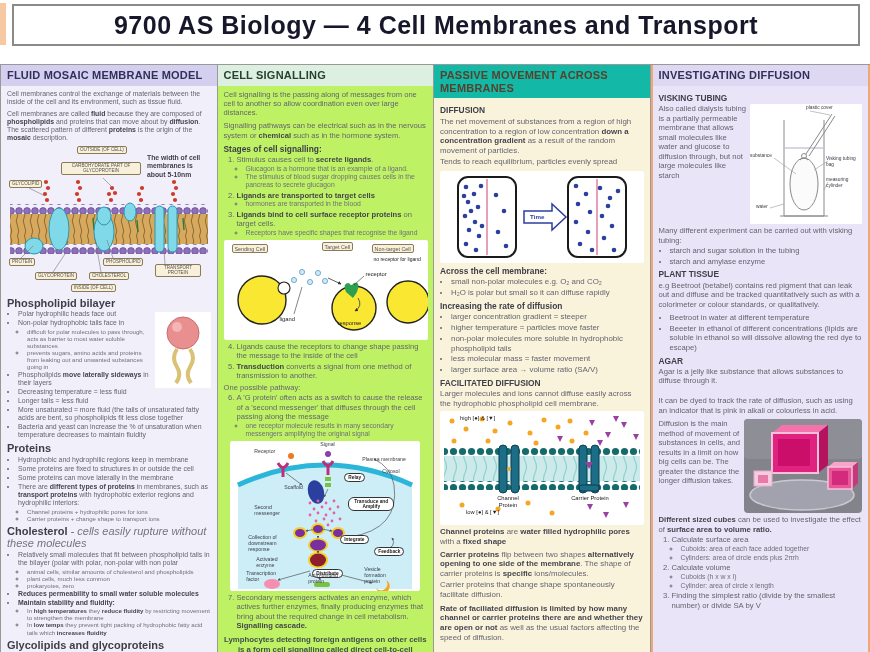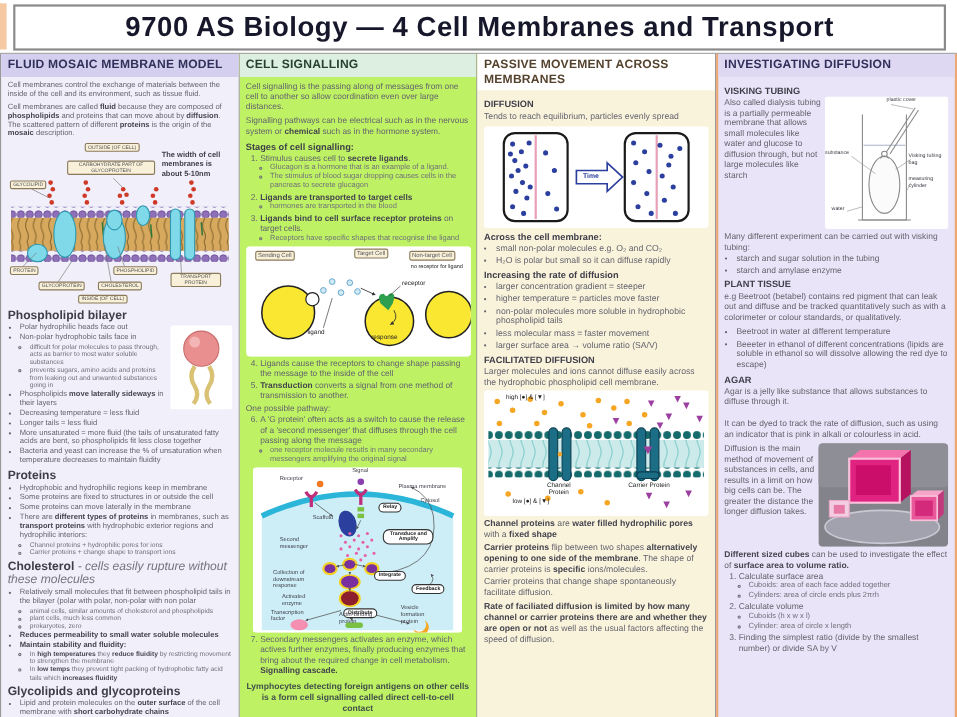--- a/index.html
+++ b/index.html
@@ -1,31 +1,31 @@
 <!DOCTYPE html>
 <html><head>
 <meta charset="utf-8">
 <style>
 *{box-sizing:border-box;margin:0;padding:0}
 html,body{width:870px;height:652px;background:#fff;font-family:"Liberation Sans","DejaVu Sans",sans-serif;overflow:hidden}
-.title-row{position:relative;height:48px;padding:4px 10px 0 12px}
+.title-row{position:relative;height:64px;padding:4px 10px 0 12px}
 .edge-strip{position:absolute;left:0;top:3px;width:6px;height:42px;background:#f6c9a2}
 .title-box{border:2px solid #8a8a8a;height:42px;display:flex;align-items:center;justify-content:center;background:#fff}
 .title-box h1{font-size:25px;color:#17172b;letter-spacing:.5px;font-weight:bold}
 .columns{display:flex;height:604px;border-top:1px solid #999}
 .col{flex:1 1 0;display:flex;flex-direction:column;border-right:1px solid #999;overflow:hidden}
 .col:first-child{border-left:1px solid #999}
 .col1{background:#f1effa}
 .col2{background:#bef264}
 .col3{background:#faf3dc}
 .col4{background:#e9e4f7;border-left:2px solid #eda875;border-right:2px solid #eda875}
 .band{font-weight:bold;font-size:11px;letter-spacing:.2px;padding:4px 6px;line-height:1.15}
 .col1 .band{background:#d4cfee;color:#30305a}
 .col2 .band{background:#dcefe0;color:#27402f}
-.col3 .band{background:#ffffff;color:#55432e}
+.col3 .band{background:#14b8a6;color:#55432e}
 .col4 .band{background:#dfd8f3;color:#30305a}
 .body{padding:4px 6px;flex:1;overflow:hidden;color:#64646e}
 .col1 .body{font-size:6.9px;line-height:1.16}
 .col2 .body{font-size:7.6px;line-height:1.22}
 .col3 .body{font-size:7.9px;line-height:1.24}
 .col4 .body{font-size:7.7px;line-height:1.24}
 .body p{margin:0 0 4px}
 b{color:#45454f}
 .subhead{font-weight:bold;color:#3e3e49;margin:3px 0 1px;clear:both}
 .col1 .subhead{font-size:11px}
@@ -352,20 +352,21 @@
           <li>Secondary messengers activates an enzyme, which actives further enzymes, finally producing enzymes that bring about the required change in cell metabolism.  <b>Signalling cascade.</b></li>
         </ol>
       <div class="footnote">Lymphocytes detecting foreign antigens on other cells is a form cell signalling called direct cell-to-cell contact</div>
     </div>
   </section>
 
   <section class="col col3">
     <div class="band">PASSIVE MOVEMENT ACROSS MEMBRANES</div>
     <div class="body">
       <div class="subhead">DIFFUSION</div>
+      <p style="margin-bottom:1px">The net movement of substances from a region of high concentration to a region of low concentration <b>down a concentration gradient</b> as a result of the random movement of particles.</p>
       <p>Tends to reach equilibrium, particles evenly spread</p>
 
       <div class="diagram whitebox" style="width:204px;height:92px">
         <svg width="204" height="92" viewBox="0 0 204 92">
           <rect width="204" height="92" fill="#fff" rx="3"></rect>
           <rect x="18" y="6" width="58" height="80" rx="10" fill="#fff" stroke="#1a1a1a" stroke-width="2"></rect>
           <line x1="47" y1="8" x2="47" y2="84" stroke="#e8a0b8" stroke-width="2"></line>
           <g fill="#2b3f9e">
             <circle cx="26" cy="16" r="2.3"></circle>
               <circle cx="34" cy="23" r="2.3"></circle>

